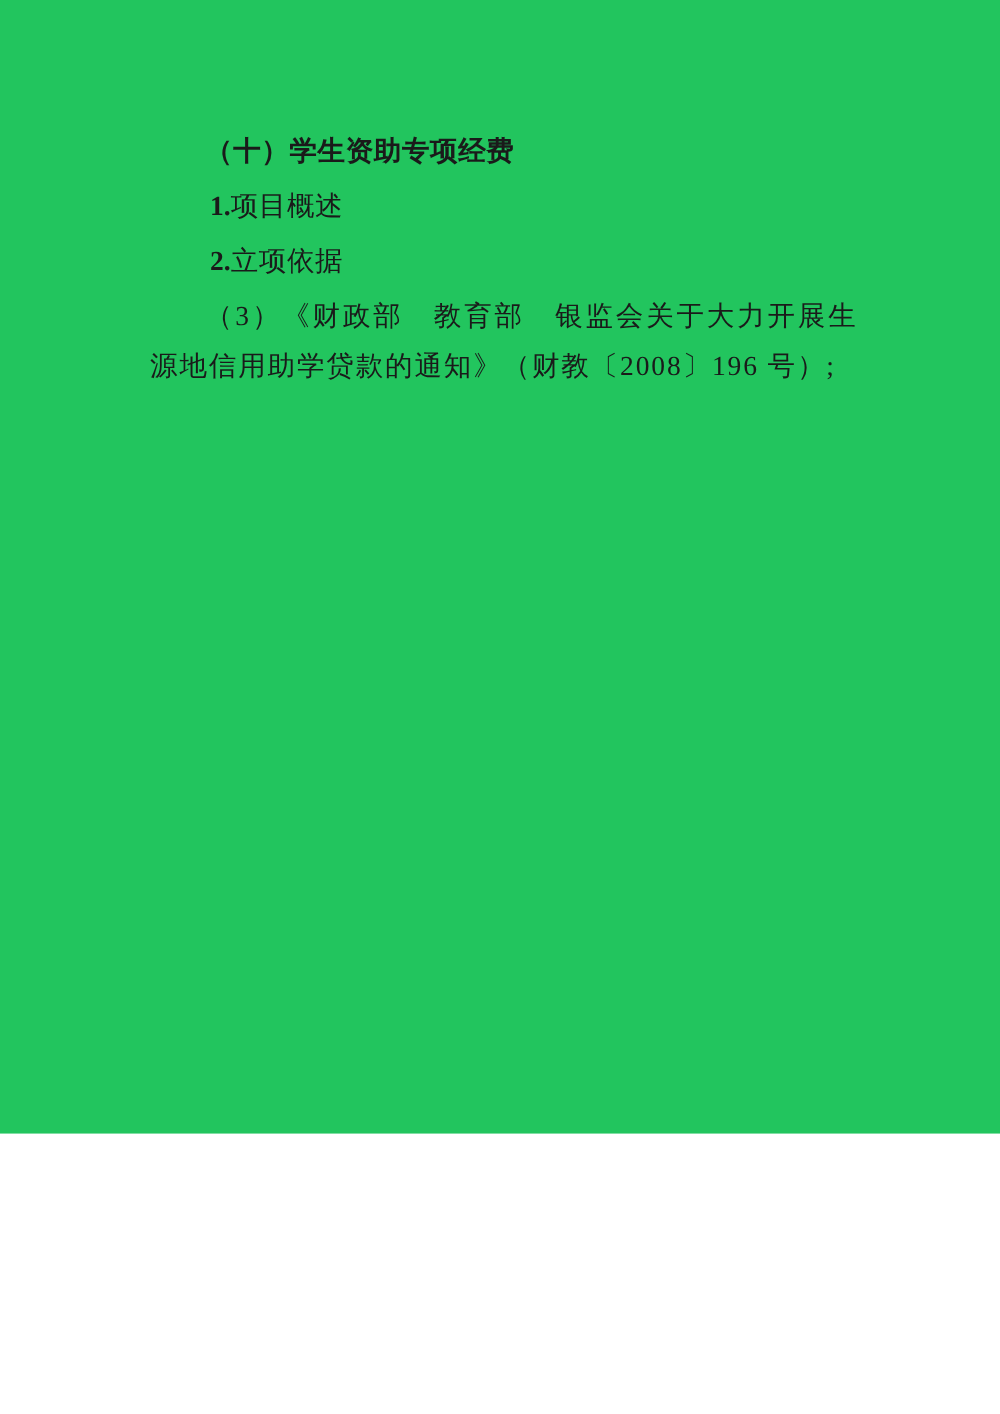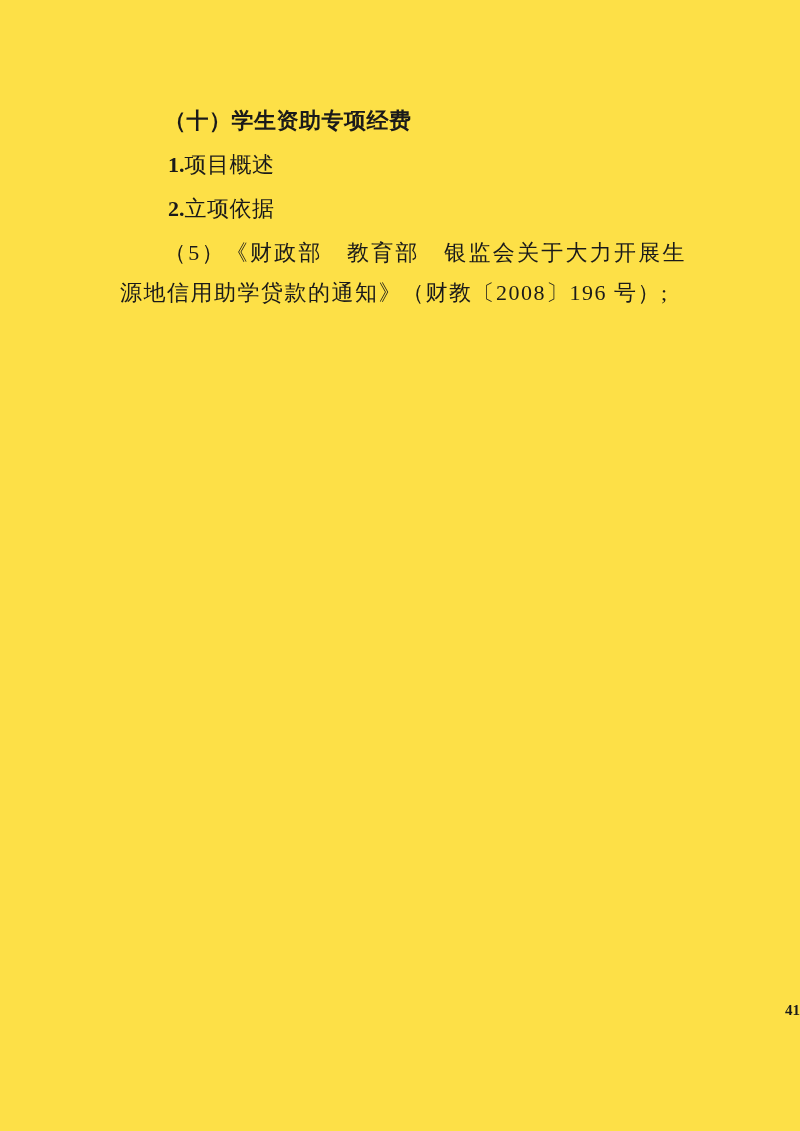--- a/index.html
+++ b/index.html
@@ -3,22 +3,22 @@
 <meta charset="utf-8">
 <style>
   html, body {
     margin: 0;
     padding: 0;
     background: #ffffff;
   }
   .page {
     position: relative;
     width: 800px;
-    height: 1131px;
-    background: #fde047;
+    height: 907px;
+    background: #22c55e;
     font-family: "Liberation Serif", "DejaVu Serif", serif;
     color: #1a1a1a;
     overflow: hidden;
   }
   .content {
     position: absolute;
     top: 0;
     left: 120px;
     width: 566px;
     padding-top: 101px;
@@ -74,19 +74,19 @@
       <span class="num">1.</span><span>项目概述</span>
     </div>
 
 
     <div class="sub-heading">
       <span class="num">2.</span><span>立项依据</span>
     </div>
 
 
 
-    <p class="body-text">（5）《财政部　教育部　银监会关于大力开展生源地信用助学贷款的通知》（财教〔2008〕196 号）;</p>
+    <p class="body-text">（3）《财政部　教育部　银监会关于大力开展生源地信用助学贷款的通知》（财教〔2008〕196 号）;</p>
 
 
   </div>
 
   <div class="page-number">41</div>
 </div>
 
 </body></html>

